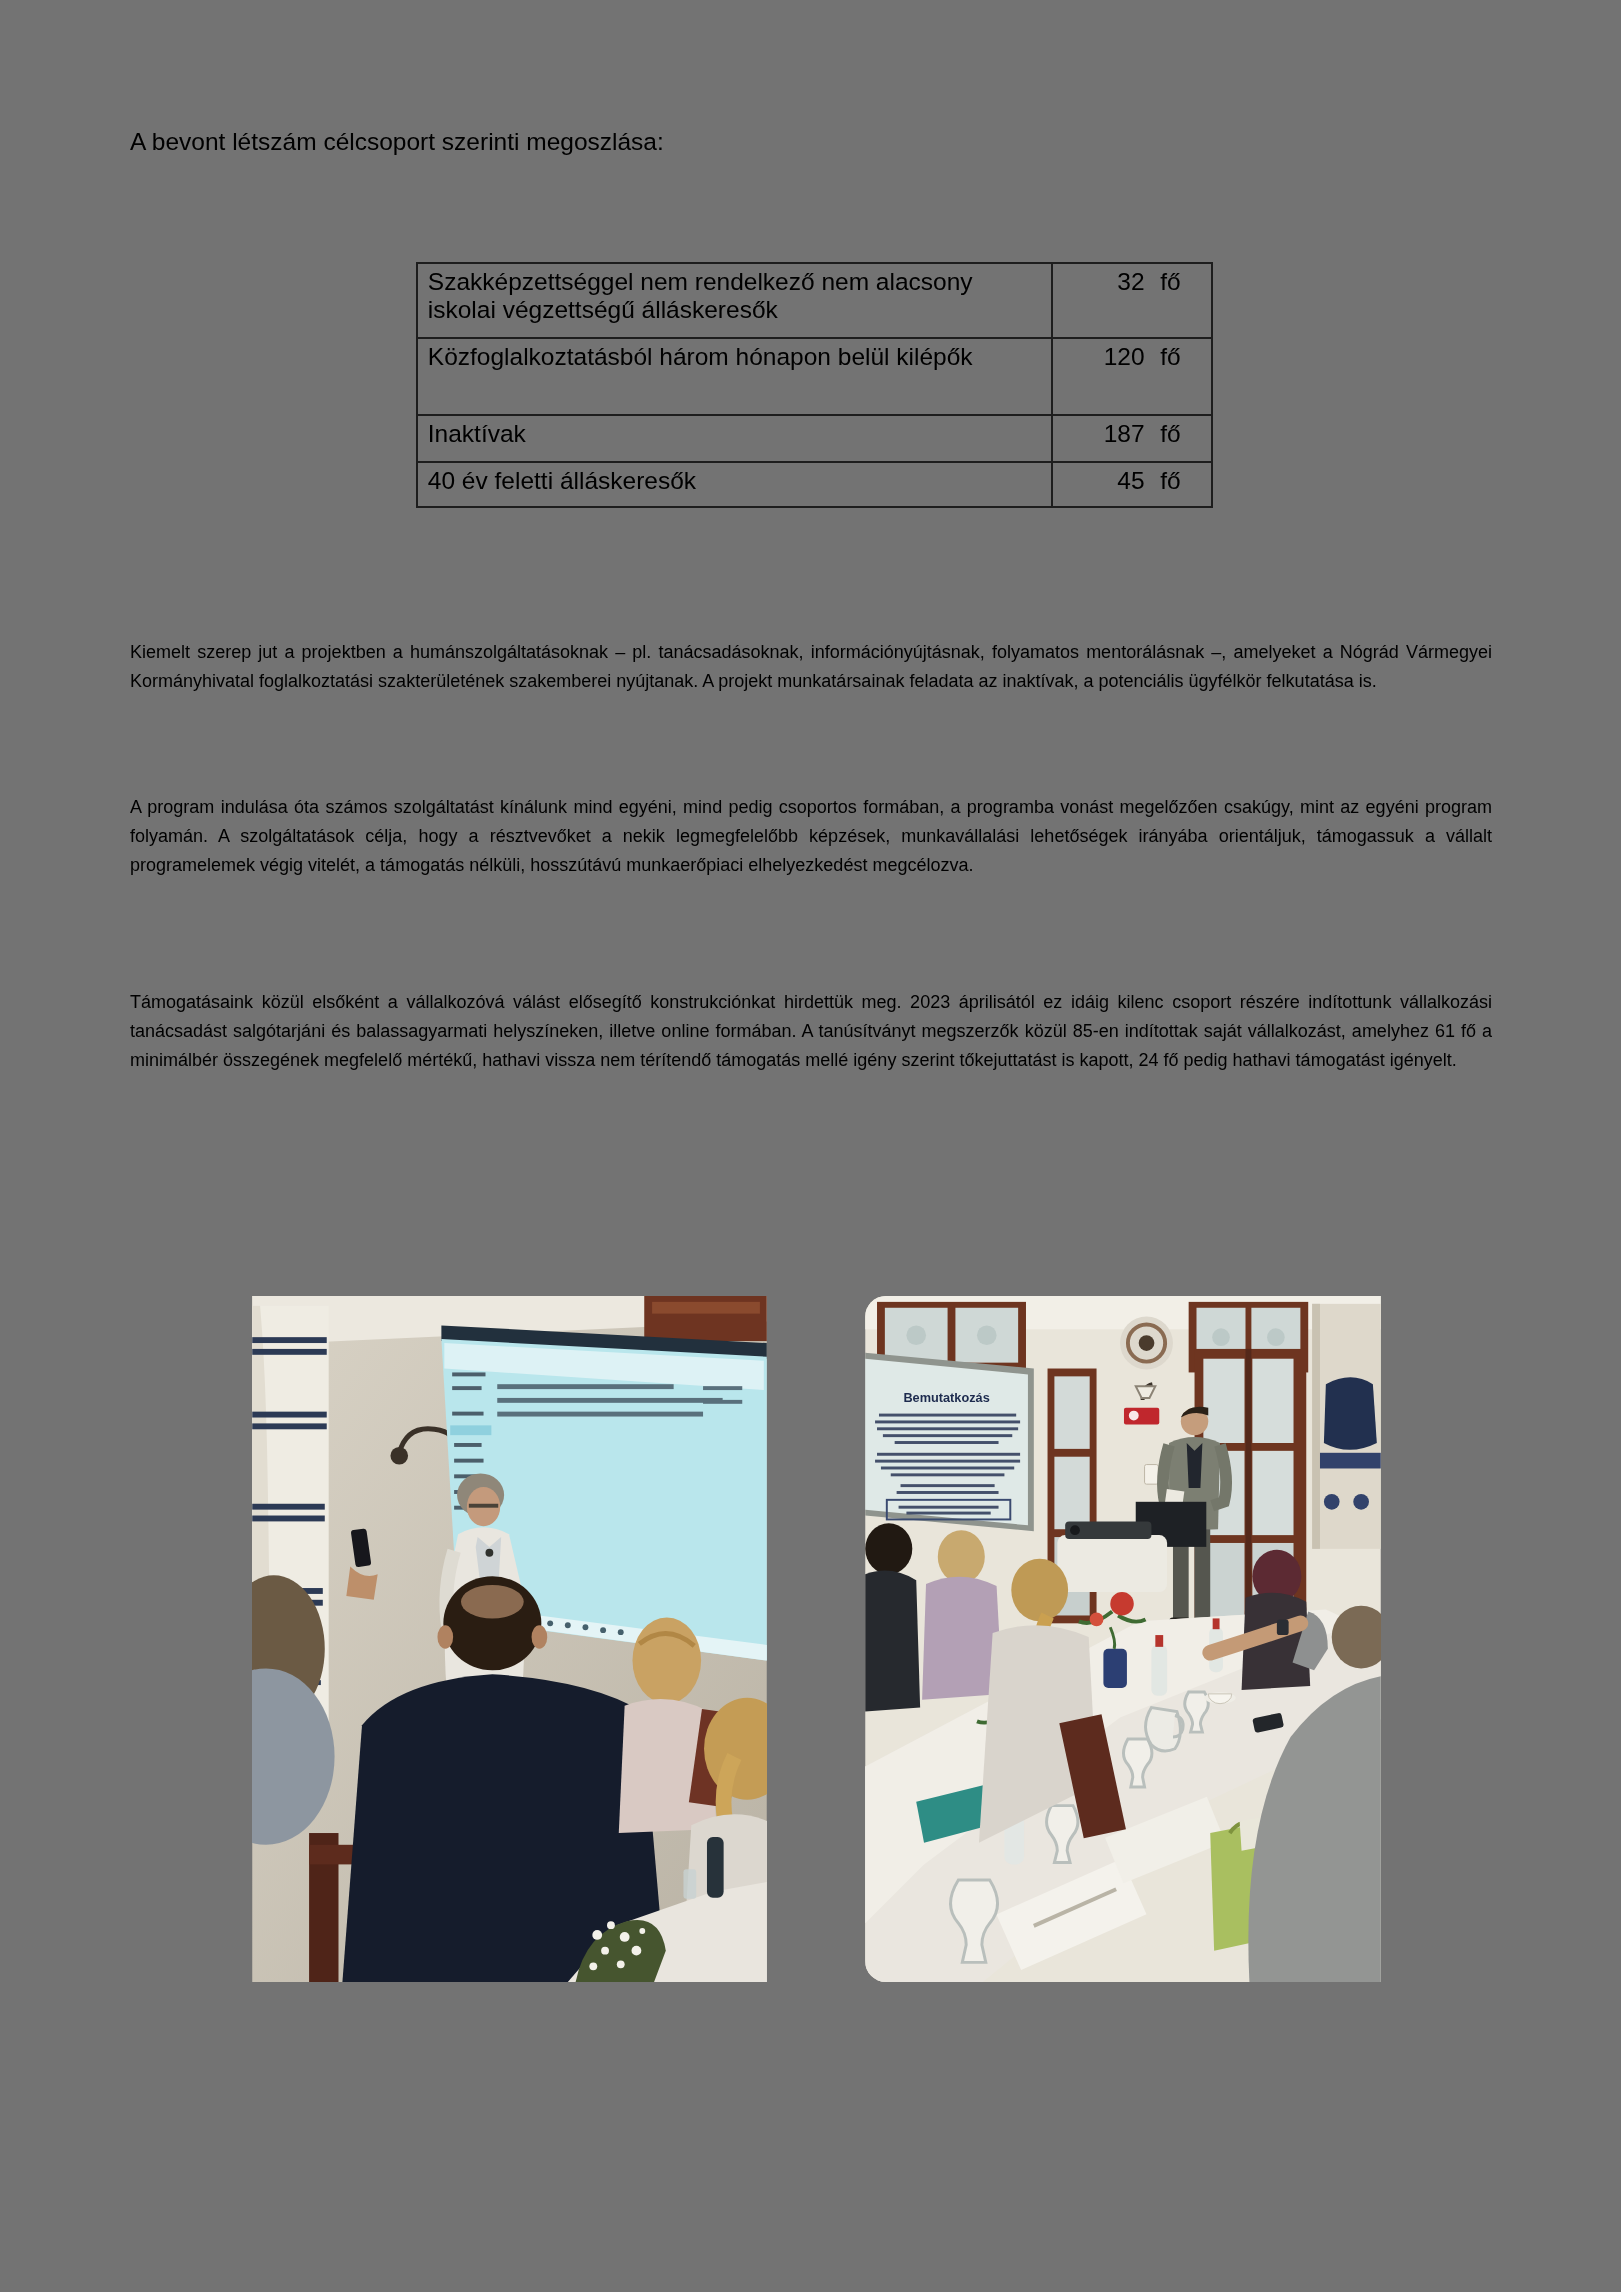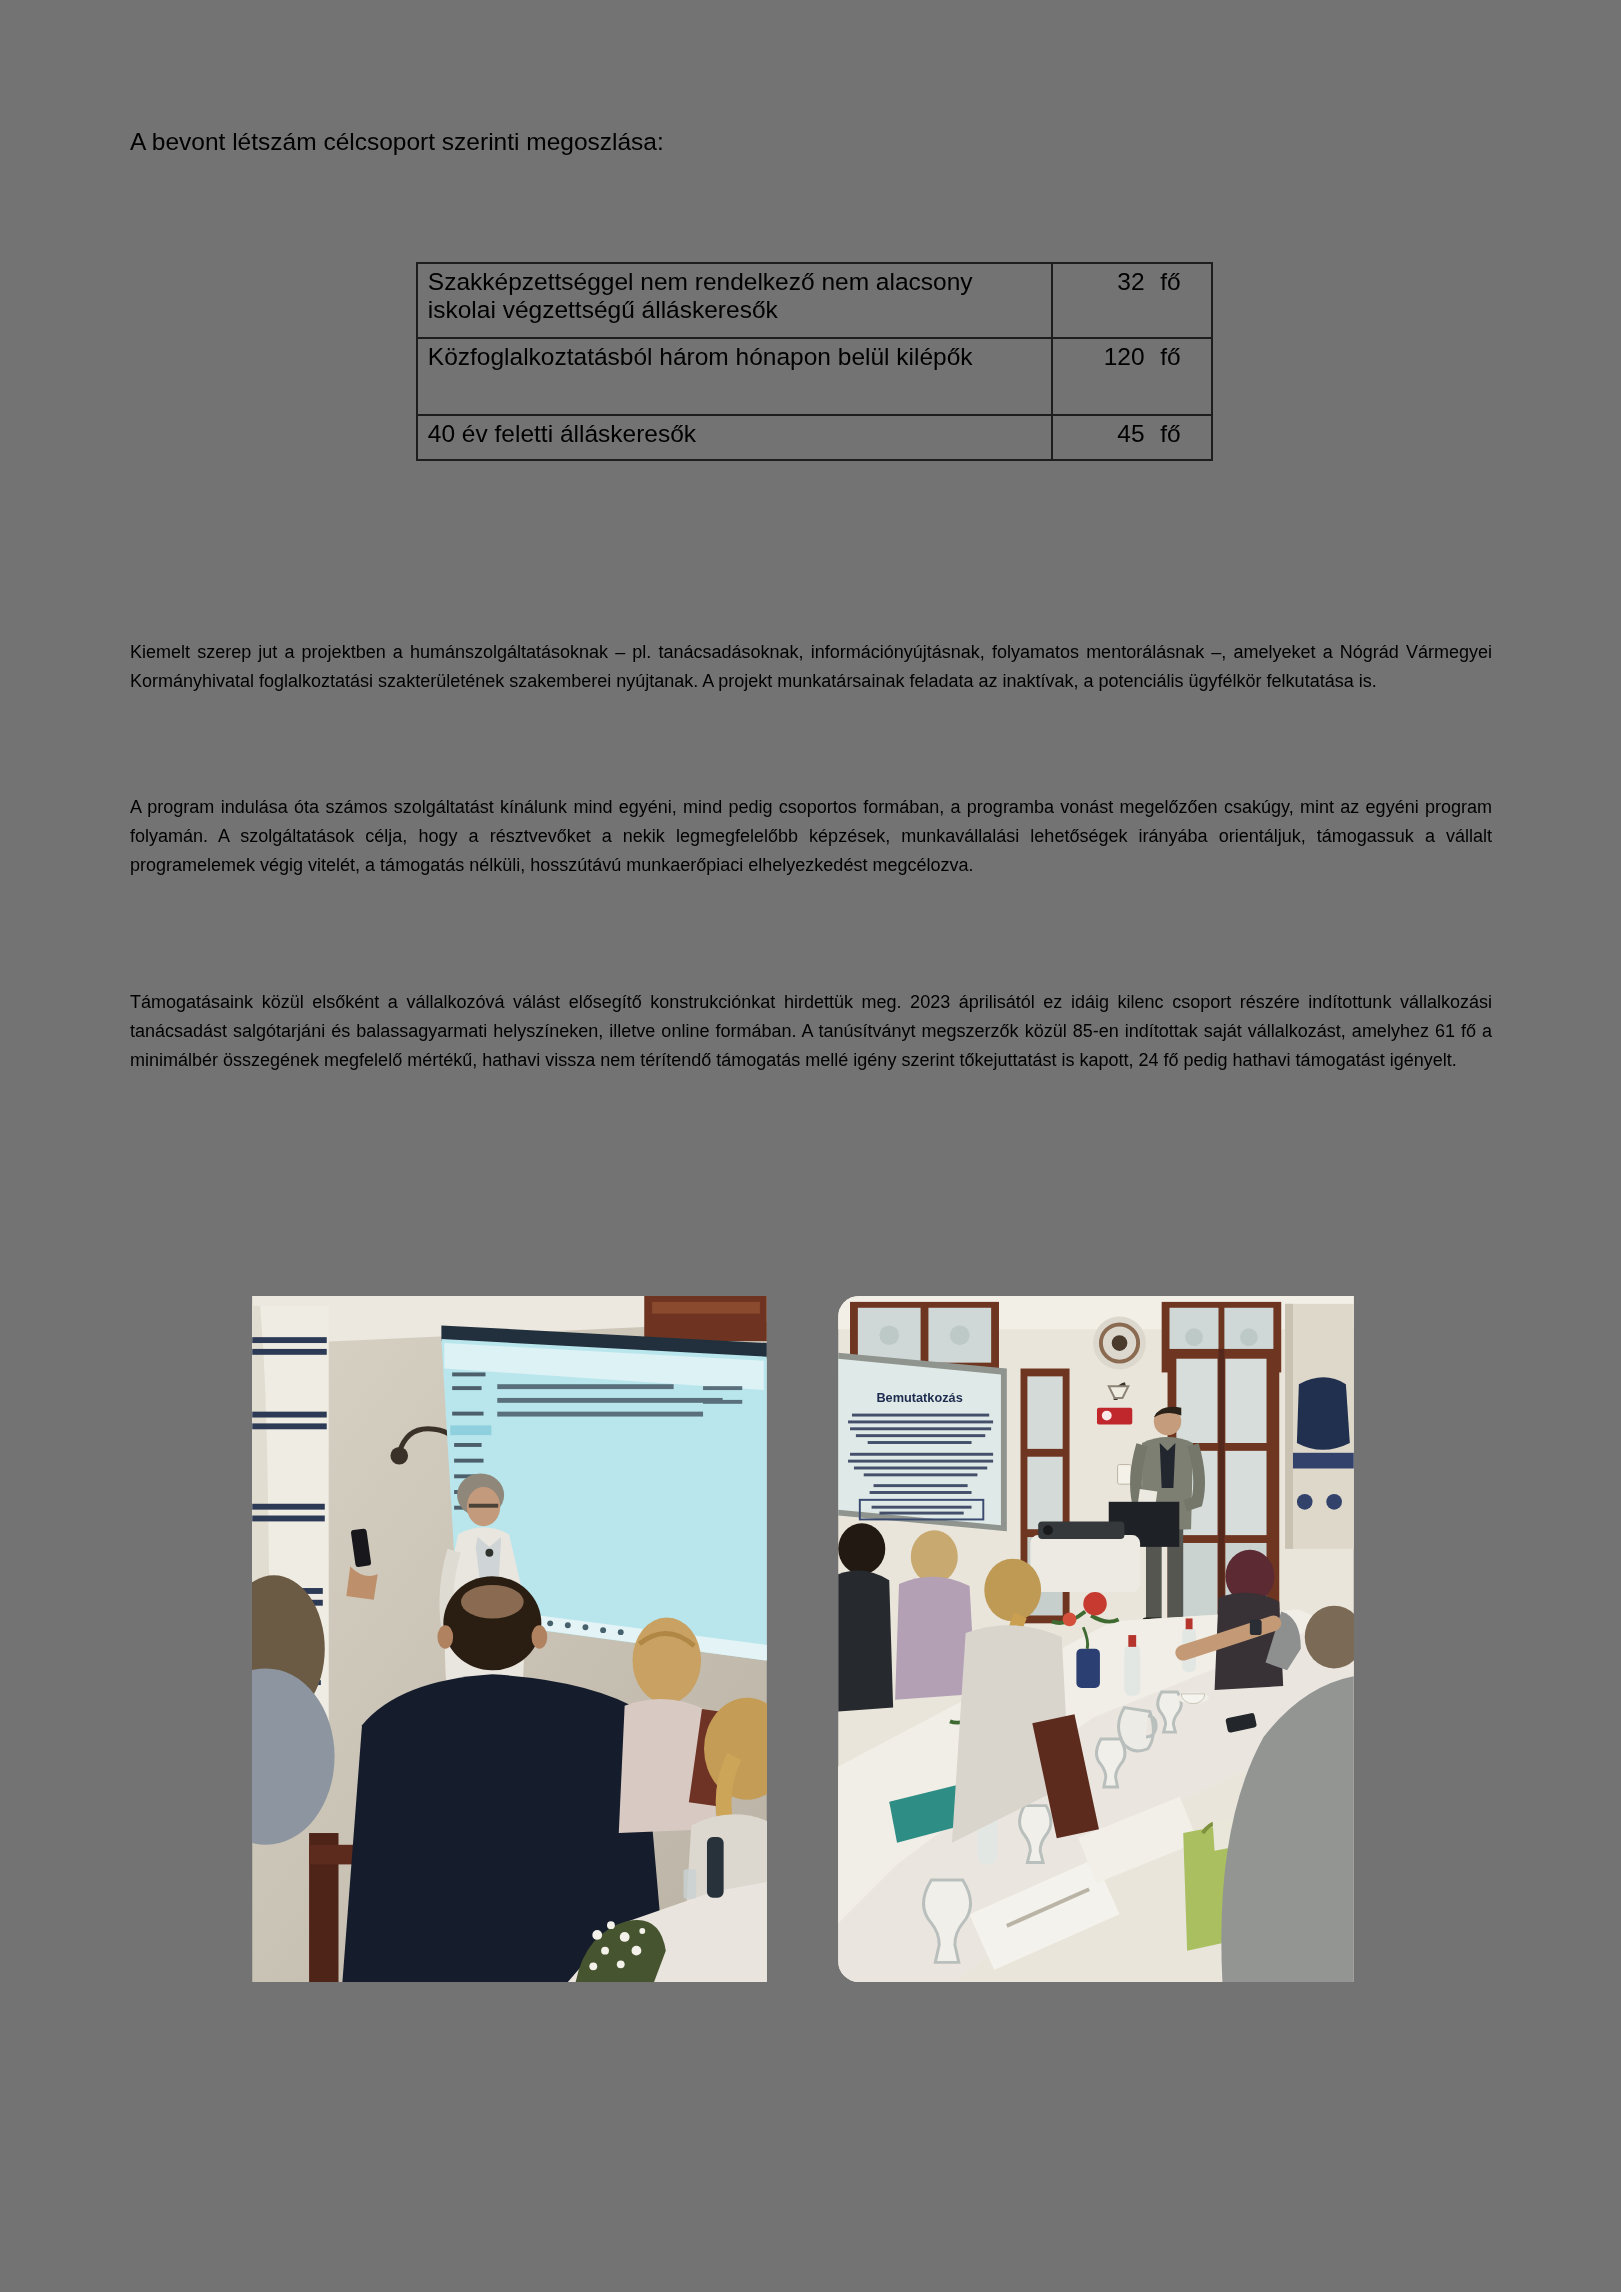--- a/index.html
+++ b/index.html
@@ -11,21 +11,21 @@
   .tgt-table td.lbl{width:627px;}
   .tgt-table td.val{width:128px;padding-right:11.8px;}
   .valwrap{display:flex;}
   .valwrap .num{width:82px;text-align:right;}
   .valwrap .unit{width:39px;margin-left:15.7px;text-align:left;}
   tr.r1 td{height:84px;} tr.r2 td{height:69px;} tr.r3 td{height:71px;} tr.r4 td{height:41px;} tr.r5 td{height:39px;}
   .para{position:absolute;left:130px;width:1362px;font-size:18px;line-height:29px;text-align:justify;margin:0;}
   #p1{top:638px;} #p2{top:793px;} #p3{top:988px;}
   .photo{position:absolute;top:1296px;height:686px;overflow:hidden;}
   #photoL{left:252px;width:515px;}
-  #photoR{left:838px;width:563px;border-radius:21px;}
+  #photoR{left:865px;width:563px;border-radius:21px;}
   .photo svg{display:block;}
 </style>
 </head>
 <body>
 
 <div class="page">
 
   <div class="heading">A bevont létszám célcsoport szerinti megoszlása:</div>
 
   <table class="tgt-table">
@@ -37,20 +37,29 @@
             <span class="num">32</span>
             <span class="unit">fő</span>
           </div>
         </td>
       </tr>
       <tr class="r3">
         <td class="lbl">Közfoglalkoztatásból három hónapon belül kilépők</td>
         <td class="val">
           <div class="valwrap">
             <span class="num">120</span>
+            <span class="unit">fő</span>
+          </div>
+        </td>
+      </tr>
+      <tr class="r4">
+        <td class="lbl">Inaktívak</td>
+        <td class="val">
+          <div class="valwrap">
+            <span class="num">187</span>
             <span class="unit">fő</span>
           </div>
         </td>
       </tr>
       <tr class="r5">
         <td class="lbl">40 év feletti álláskeresők</td>
         <td class="val">
           <div class="valwrap">
             <span class="num">45</span>
             <span class="unit">fő</span>

